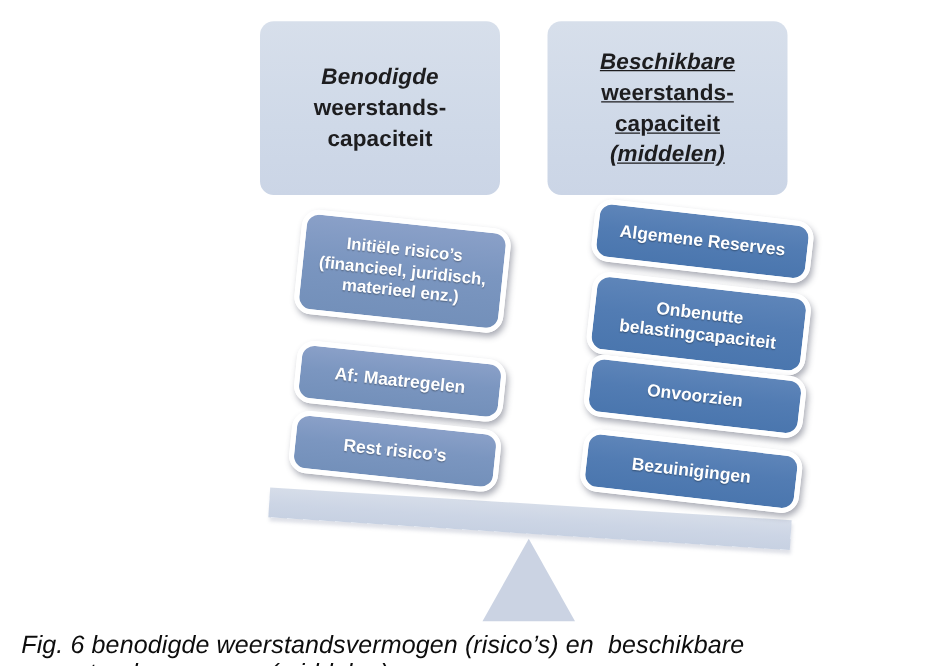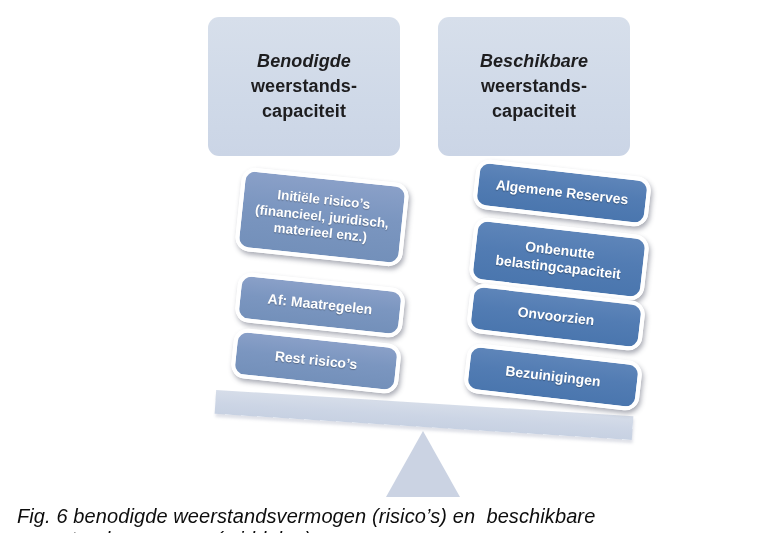--- a/index.html
+++ b/index.html
@@ -19,21 +19,21 @@
     border-radius:11px;
     background:linear-gradient(180deg,#d7dfeb 0%,#cfd9e8 60%,#cbd5e6 100%);
     display:flex;flex-direction:column;justify-content:center;
     text-align:center;
     font-size:18px;font-weight:600;color:#1d1d1f;
     line-height:1.38;
     letter-spacing:.1px;
   }
   .header-box .it{font-style:italic;}
   #header-left{left:208px;top:17px;}
-  #header-right{left:438px;top:17px;}
+  #header-right{left:438px;top:17px;text-decoration:underline;}
 
   
   .card{
     position:absolute;
     border:4px solid #ffffff;
     border-radius:14px;
     box-shadow:2px 3px 5px rgba(55,60,80,.42);
     display:flex;align-items:center;justify-content:center;
     text-align:center;
     color:#ffffff;font-weight:600;font-size:14px;line-height:1.22;
@@ -98,20 +98,21 @@
   <div class="header-box" id="header-left">
     <span class="it">Benodigde</span>
     <span>weerstands-</span>
     <span>capaciteit</span>
   </div>
 
   <div class="header-box" id="header-right">
     <span class="it">Beschikbare</span>
     <span>weerstands-</span>
     <span>capaciteit</span>
+    <span class="it">(middelen)</span>
   </div>
 
   <div class="card left-card" id="card-initiele">
     <div>
       <span class="line">Initiële risico’s</span>
       <span class="line">(financieel, juridisch,</span>
       <span class="line">materieel enz.)</span>
     </div>
   </div>
 

